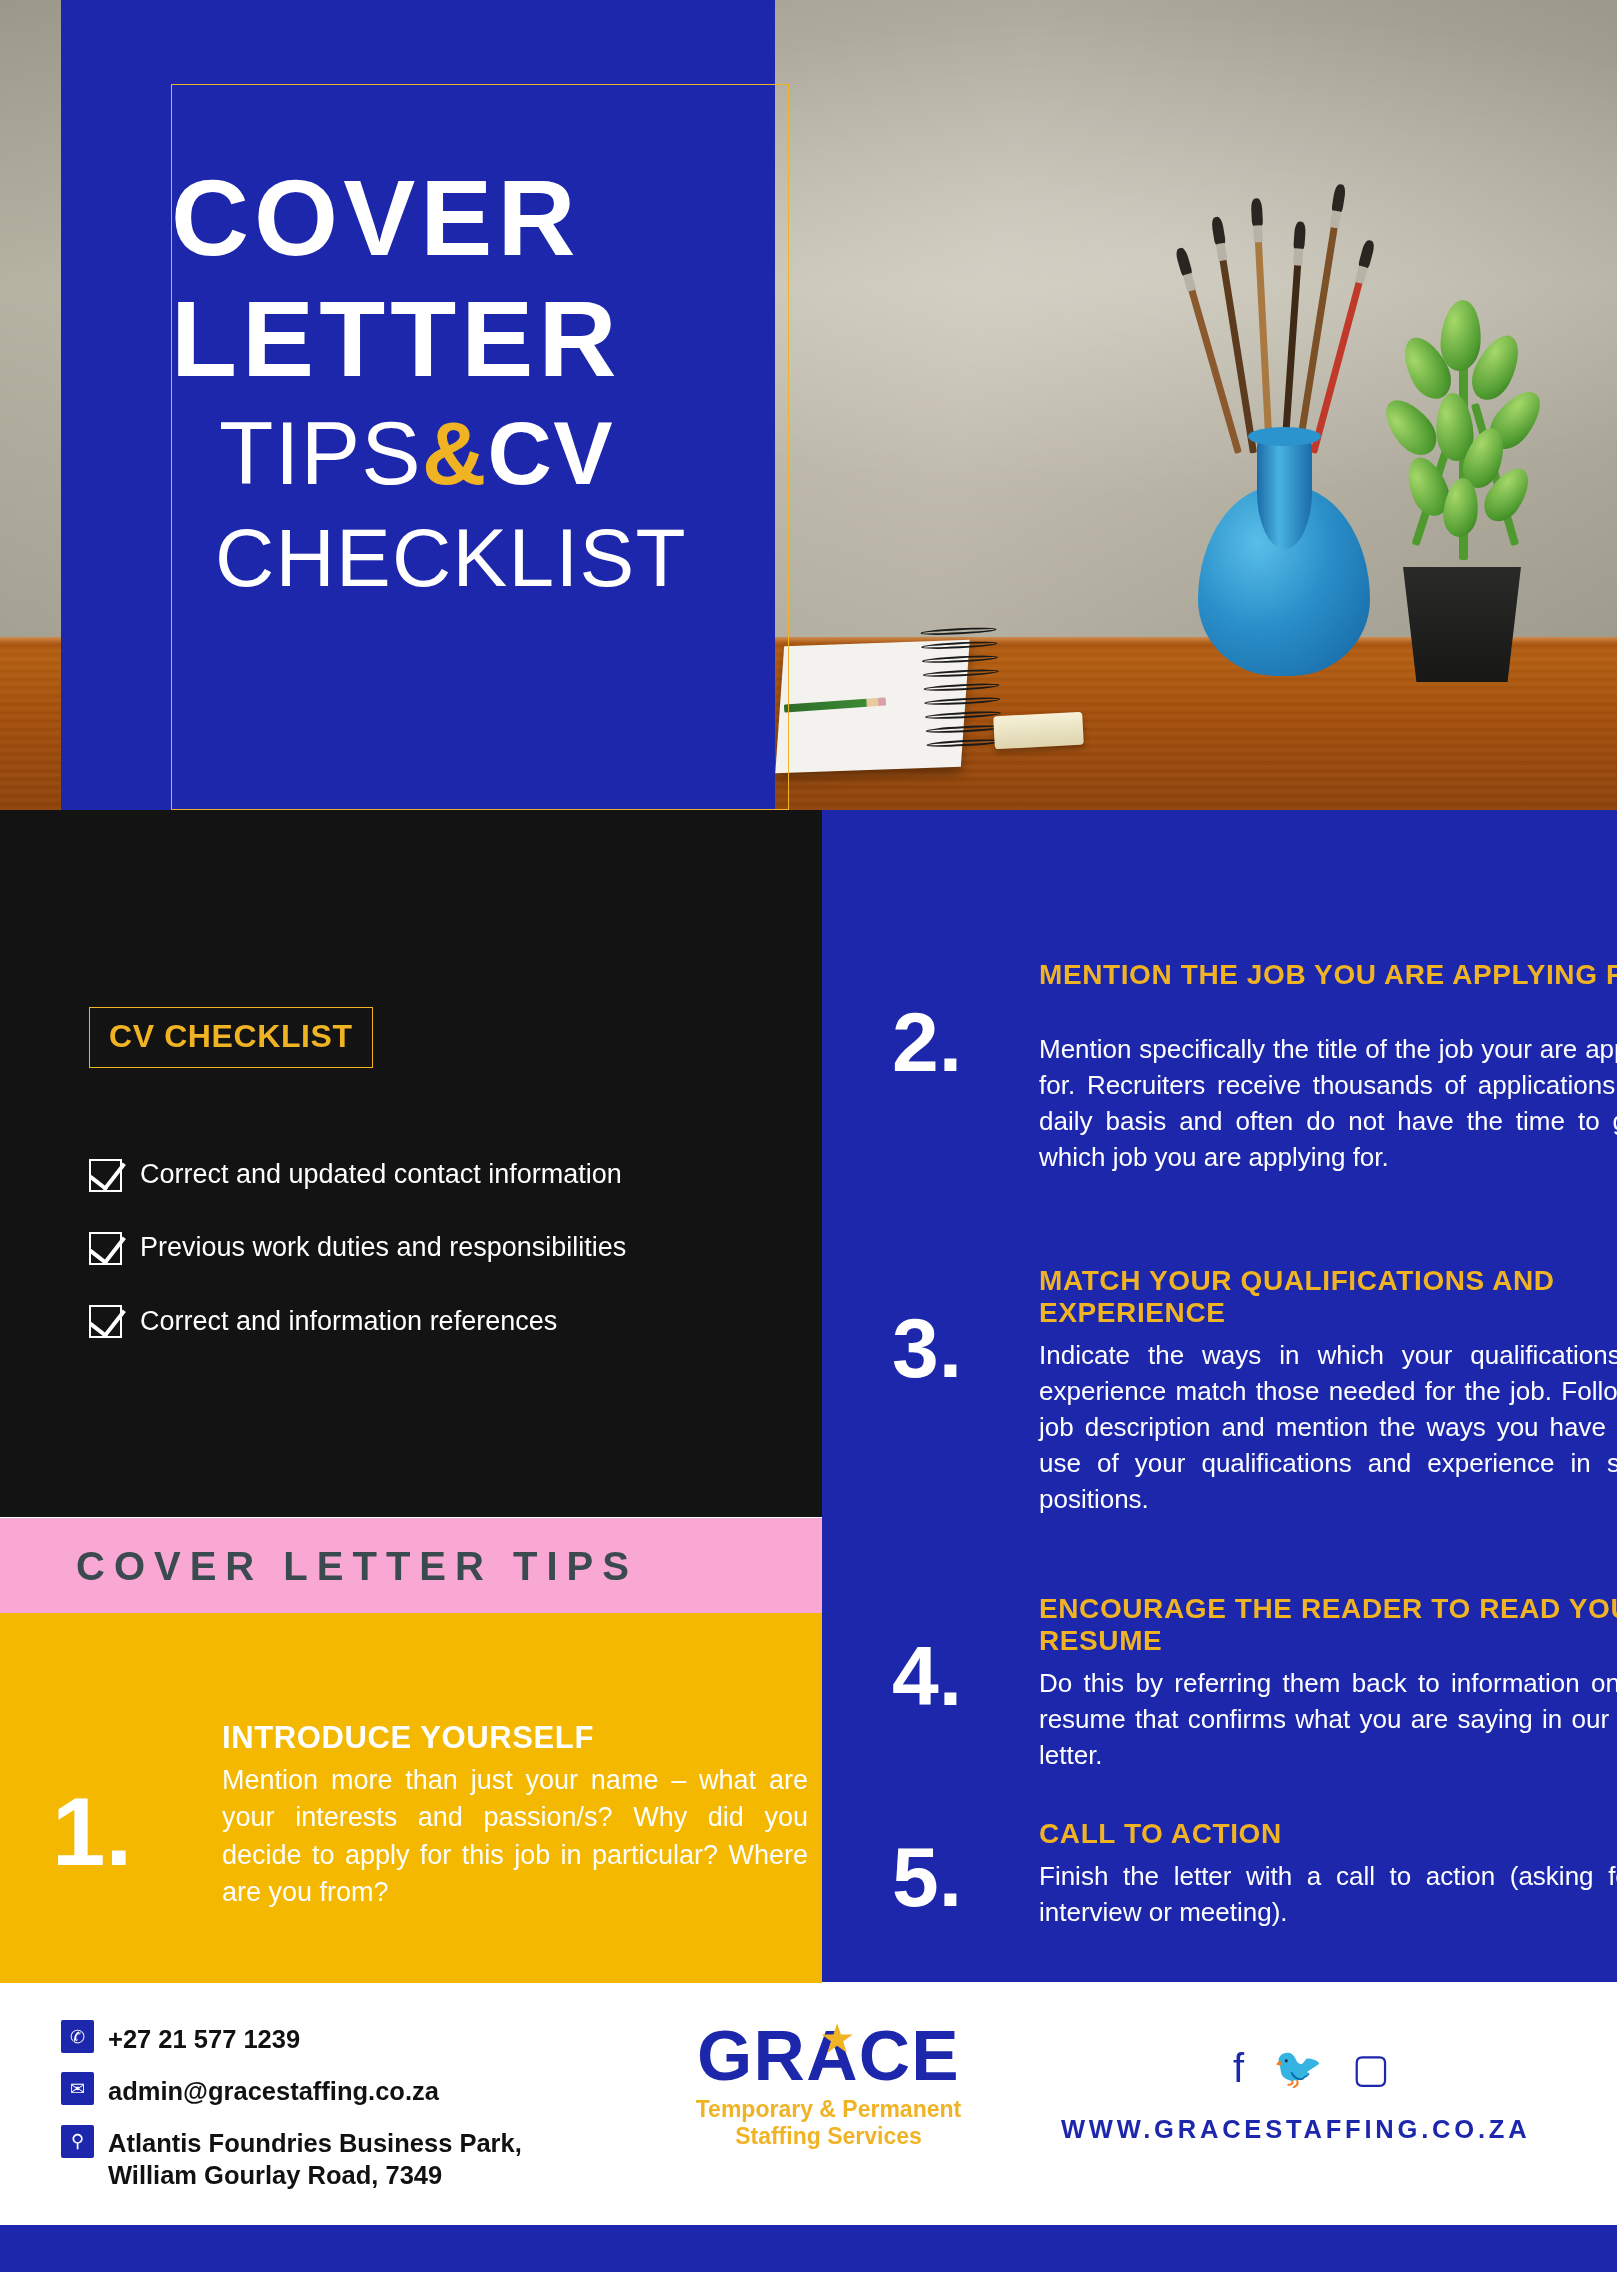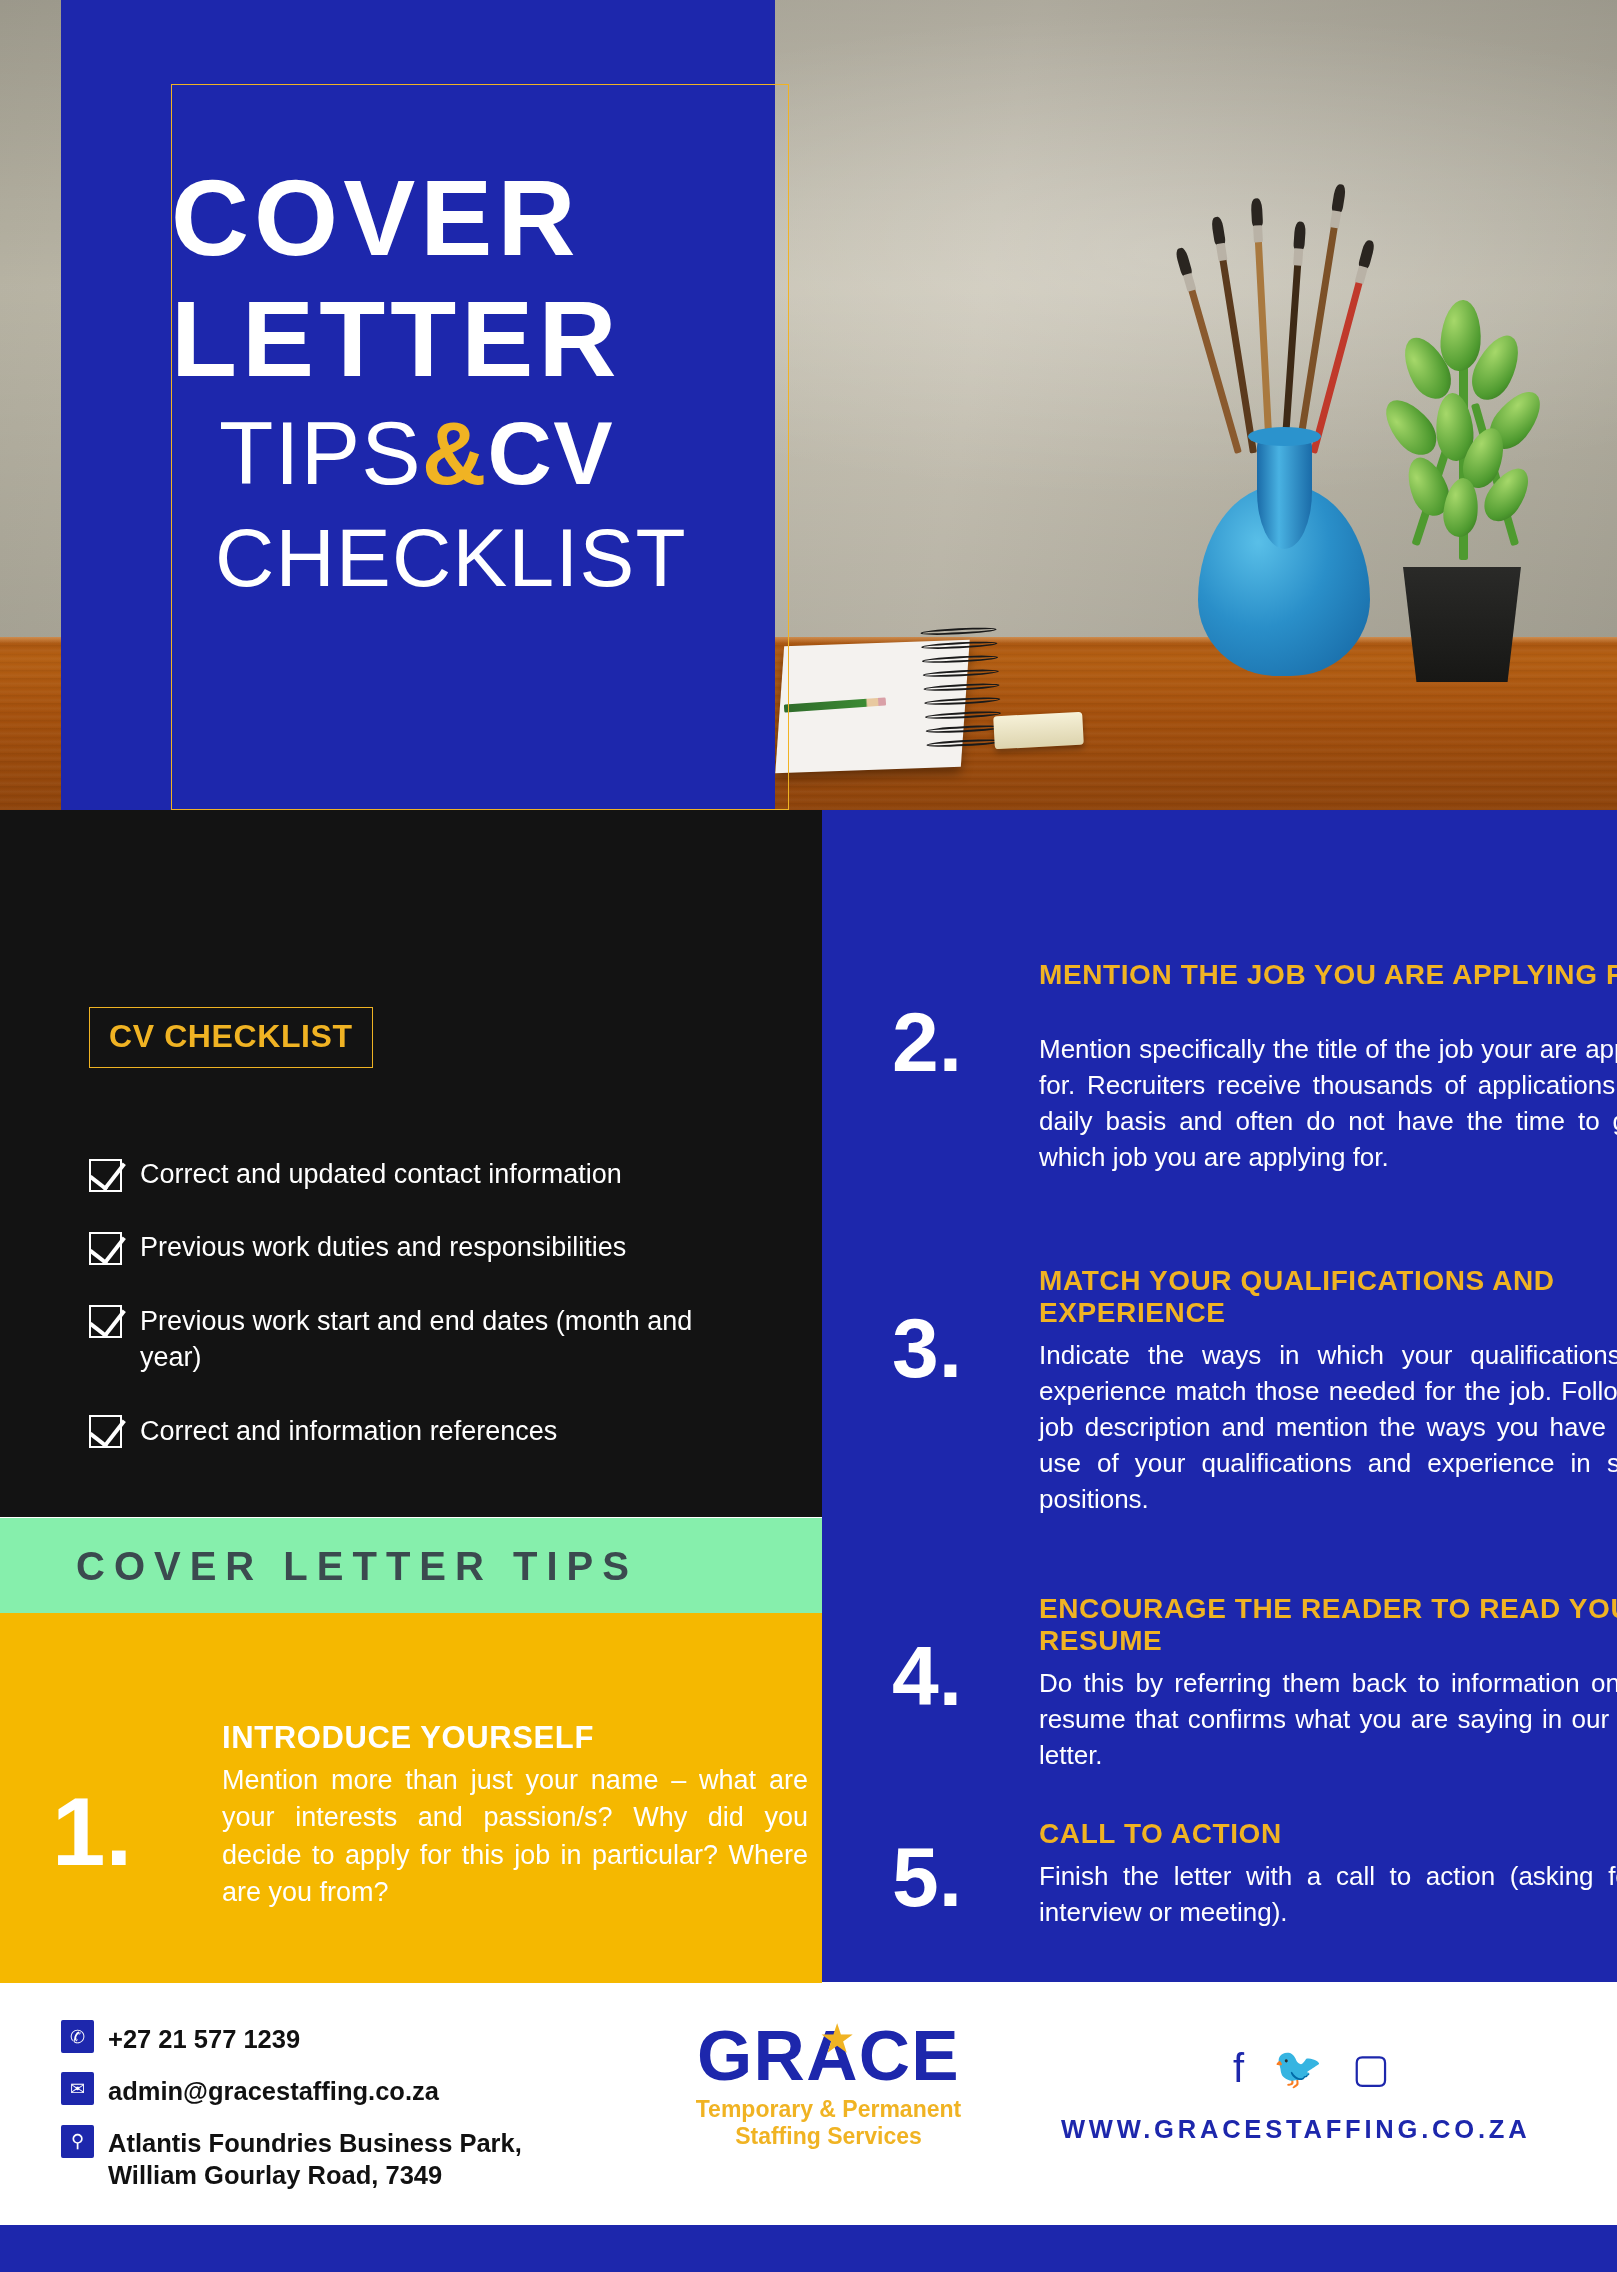--- a/index.html
+++ b/index.html
@@ -215,21 +215,21 @@
   }
   .ck-text {
     color: #ffffff; font-size: 27px; line-height: 1.35; font-weight: 400;
     max-width: 593px;
   }
 
   
   .tips-bar {
     position: absolute; left: 0; top: 1518px;
     width: 822px; height: 96px;
-    background: #86efac;
+    background: #f9a8d4;
     display: flex; align-items: center;
   }
   .tips-bar span {
     color: #3b4a4f; font-size: 40px; font-weight: 800; letter-spacing: 9px;
     padding-left: 76px;
   }
 
   
   .yellow-block {
     position: absolute; left: 0; top: 1613px;
@@ -406,24 +406,20 @@
   <div class="ck-item">
     <div class="ck-box"></div>
     <div class="ck-text">Correct and updated contact information</div>
   </div>
   <div class="ck-item">
     <div class="ck-box"></div>
     <div class="ck-text">Previous work duties and responsibilities</div>
   </div>
   <div class="ck-item">
     <div class="ck-box"></div>
-    <div class="ck-text">Previous work start and end dates (month and year)</div>
-  </div>
-  <div class="ck-item">
-    <div class="ck-box"></div>
     <div class="ck-text">Correct and information references</div>
   </div>
 </div>
 
 <div class="tips-bar">
   <span>COVER LETTER TIPS</span>
 </div>
 
 <div class="yellow-block"></div>
 <div class="y-num">1.</div>

